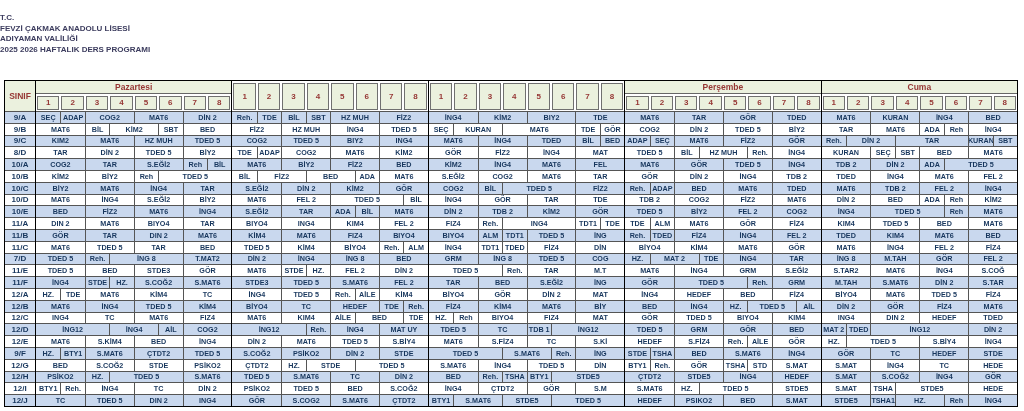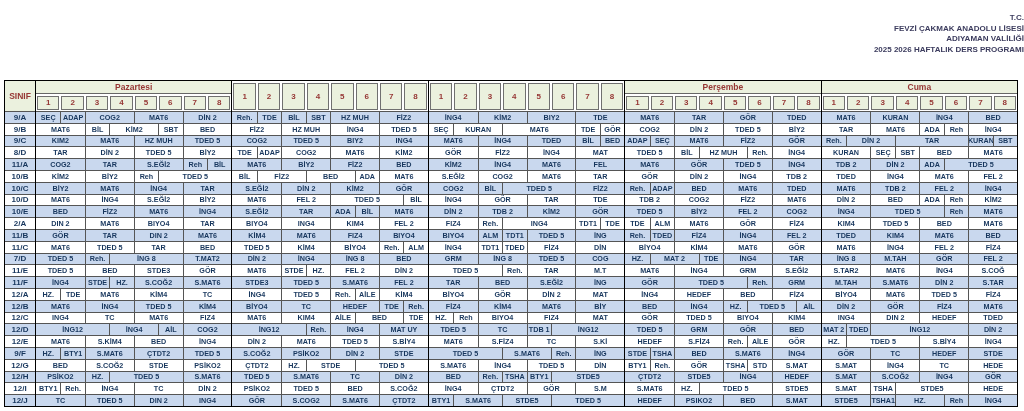--- a/index.html
+++ b/index.html
@@ -1,18 +1,18 @@
 <!DOCTYPE html>
 <html><head>
 <meta charset="utf-8">
 <style>
   html,body{margin:0;padding:0;background:#fff;}
   .page{position:relative;width:1024px;height:411px;background:#ffffff;overflow:hidden;
         font-family:"Liberation Sans",sans-serif;}
-  .title-block{padding-top:13px;text-align:right;font-weight:bold;font-size:8px;
+  .title-block{padding-top:13px;text-align:left;font-weight:bold;font-size:8px;
         line-height:10.5px;color:#3c3c5e;}
   .tbl{position:absolute;left:4px;top:80px;width:1014px;border:1.5px solid #000;
         box-sizing:border-box;background:#fff;}
   .head{display:flex;height:30px;box-sizing:border-box;}
   .corner{width:30px;min-width:30px;background:#ebf1de;color:#963634;font-weight:bold;
         font-size:8.5px;display:flex;align-items:center;justify-content:center;
         box-sizing:border-box;}
   .day-head{flex:1;display:flex;flex-direction:column;border-left:1.5px solid #000;
         box-sizing:border-box;min-width:0;}
   .day-name{height:13px;background:#ebf1de;color:#963634;font-weight:bold;font-size:8.5px;
@@ -252,21 +252,21 @@
           </div>
           <div class="day-block">
             <div class="cell shade-w first" style="flex-grow: 2; flex-basis: 25%;">KURAN</div>
             <div class="cell shade-w" style="flex-grow: 1; flex-basis: 12.5%;">SEÇ</div>
             <div class="cell shade-w" style="flex-grow: 1; flex-basis: 12.5%;">SBT</div>
             <div class="cell shade-w" style="flex-grow: 2; flex-basis: 25%;">BED</div>
             <div class="cell shade-w" style="flex-grow: 2; flex-basis: 25%;">MAT6</div>
           </div>
         </div>
         <div class="trow">
-          <div class="label-cell shade-b">11/A</div>
+          <div class="label-cell shade-b">10/A</div>
           <div class="day-block">
             <div class="cell shade-b first" style="flex-grow: 2; flex-basis: 25%;">COG2</div>
             <div class="cell shade-b" style="flex-grow: 2; flex-basis: 25%;">TAR</div>
             <div class="cell shade-b" style="flex-grow: 2; flex-basis: 25%;">S.EĞİ2</div>
             <div class="cell shade-b" style="flex-grow: 1; flex-basis: 12.5%;">Reh</div>
             <div class="cell shade-b" style="flex-grow: 1; flex-basis: 12.5%;">BİL</div>
           </div>
           <div class="day-block">
             <div class="cell shade-b first" style="flex-grow: 2; flex-basis: 25%;">MAT6</div>
             <div class="cell shade-b" style="flex-grow: 2; flex-basis: 25%;">BİY2</div>
@@ -422,21 +422,21 @@
             <div class="cell shade-b" style="flex-grow: 2; flex-basis: 25%;">COG2</div>
           </div>
           <div class="day-block">
             <div class="cell shade-b first" style="flex-grow: 2; flex-basis: 25%;">İNG4</div>
             <div class="cell shade-b" style="flex-grow: 3; flex-basis: 37.5%;">TDED 5</div>
             <div class="cell shade-b" style="flex-grow: 1; flex-basis: 12.5%;">Reh</div>
             <div class="cell shade-b" style="flex-grow: 2; flex-basis: 25%;">MAT6</div>
           </div>
         </div>
         <div class="trow">
-          <div class="label-cell shade-w">2/A</div>
+          <div class="label-cell shade-w">11/A</div>
           <div class="day-block">
             <div class="cell shade-w first" style="flex-grow: 2; flex-basis: 25%;">DIN 2</div>
             <div class="cell shade-w" style="flex-grow: 2; flex-basis: 25%;">MAT6</div>
             <div class="cell shade-w" style="flex-grow: 2; flex-basis: 25%;">BIYO4</div>
             <div class="cell shade-w" style="flex-grow: 2; flex-basis: 25%;">TAR</div>
           </div>
           <div class="day-block">
             <div class="cell shade-w first" style="flex-grow: 2; flex-basis: 25%;">BIYO4</div>
             <div class="cell shade-w" style="flex-grow: 2; flex-basis: 25%;">ING4</div>
             <div class="cell shade-w" style="flex-grow: 2; flex-basis: 25%;">KIM4</div>

